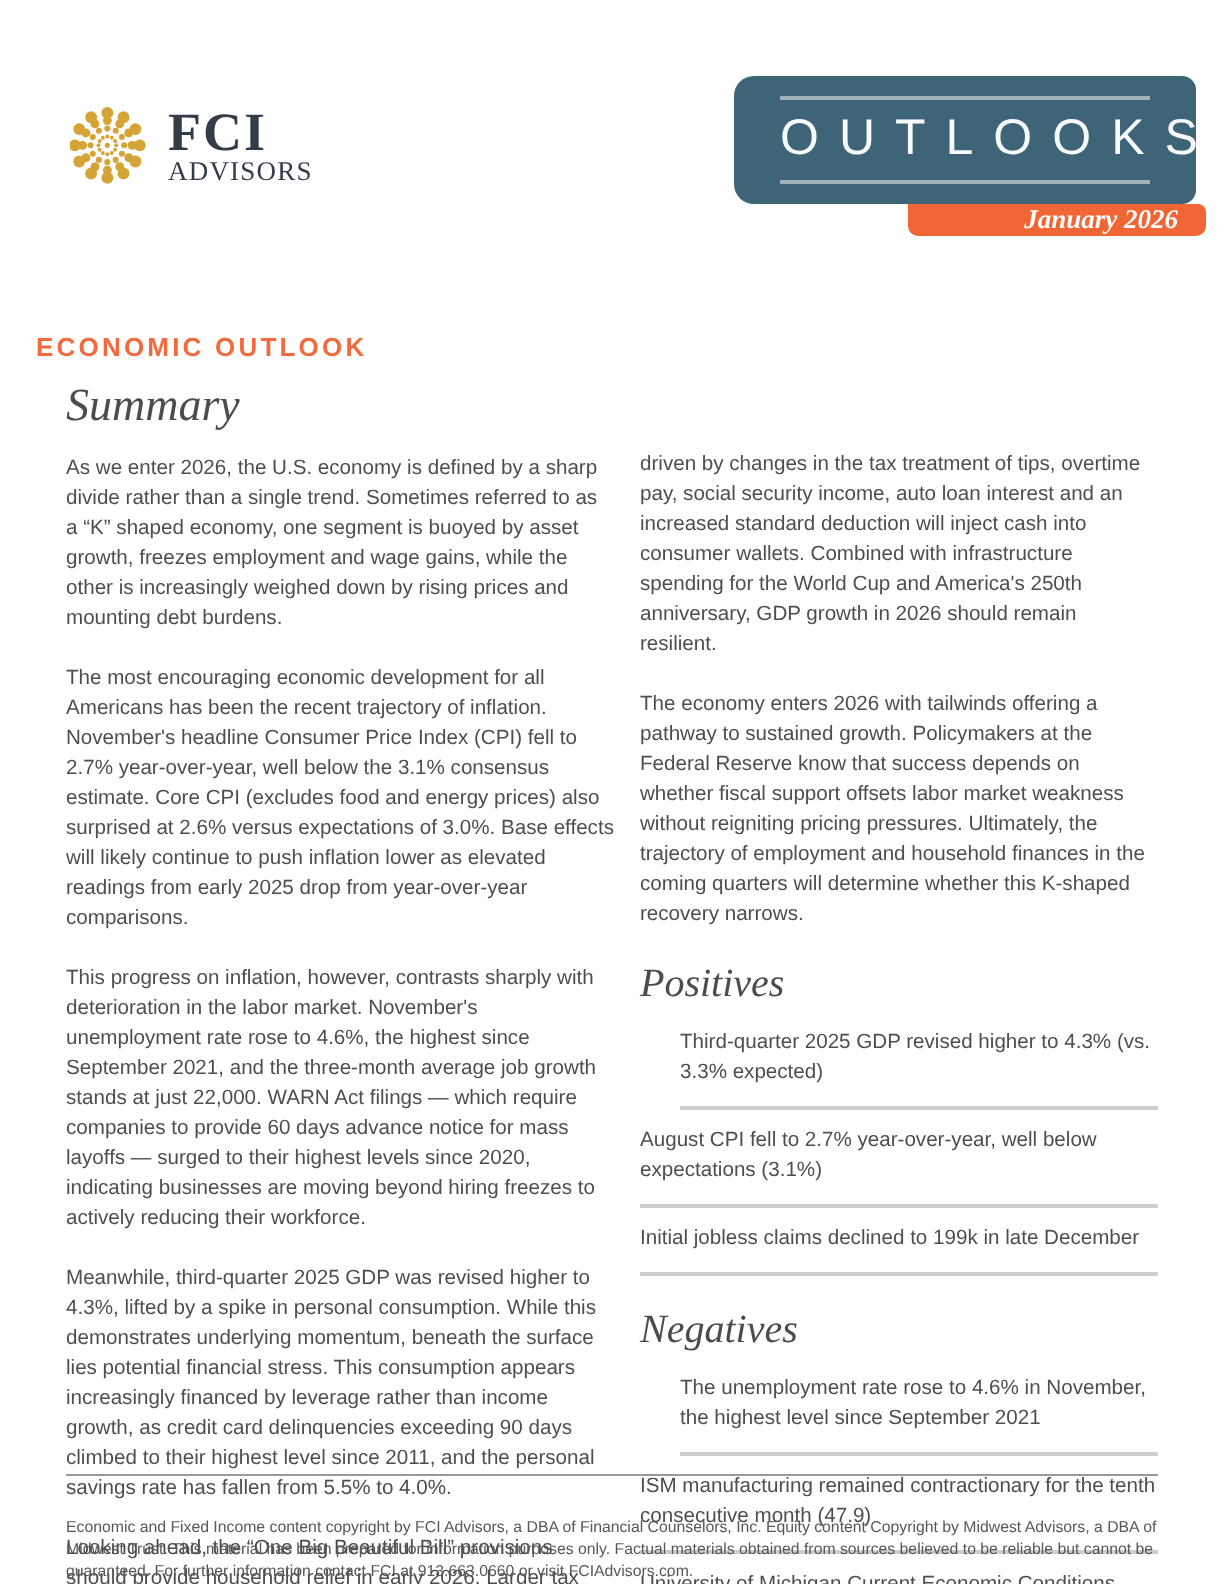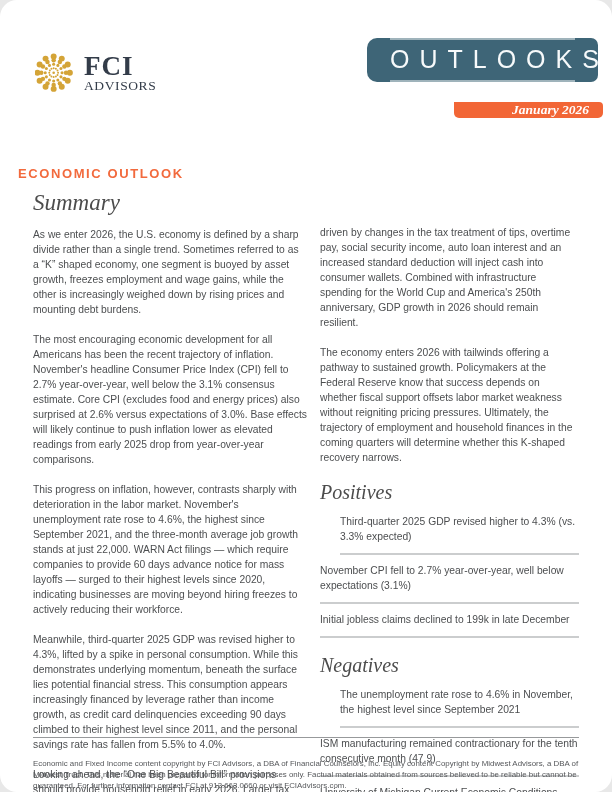--- a/index.html
+++ b/index.html
@@ -5,21 +5,20 @@
   html, body { margin: 0; padding: 0; background: #e8e8e8; }
   .page {
     position: relative;
     width: 612px;
     height: 792px;
     margin: 0 auto;
     background: #ffffff;
     font-family: "Liberation Sans", sans-serif;
     color: #4c4e50;
     overflow: hidden;
-    border-radius: 17px;
   }
 
   
   .logo {
     position: absolute;
     left: 35px;
     top: 52px;
     display: flex;
     align-items: flex-start;
     gap: 7px;
@@ -40,21 +39,21 @@
     line-height: 15px;
     letter-spacing: 0.6px;
     color: #333c49;
   }
 
   .banner {
     position: absolute;
     left: 367px;
     top: 38px;
     width: 231px;
-    height: 44px;
+    height: 64px;
     background: #3e6577;
     border-radius: 10px 7px 7px 10px;
     display: flex;
     align-items: center;
     justify-content: center;
   }
   .banner-inner {
     width: 185px;
     border-top: 2px solid #9fb3bb;
     border-bottom: 2px solid #9fb3bb;
@@ -246,21 +245,21 @@
       <p class="body-p">Looking ahead, the “One Big Beautiful Bill” provisions should provide household relief in early 2026. Larger tax refunds</p>
     </div>
 
     <div class="col-right">
       <p class="body-p">driven by changes in the tax treatment of tips, overtime pay, social security income, auto loan interest and an increased standard deduction will inject cash into consumer wallets. Combined with infrastructure spending for the World Cup and America's 250th anniversary, GDP growth in 2026 should remain resilient.</p>
       <p class="body-p">The economy enters 2026 with tailwinds offering a pathway to sustained growth. Policymakers at the Federal Reserve know that success depends on whether fiscal support offsets labor market weakness without reigniting pricing pressures. Ultimately, the trajectory of employment and household finances in the coming quarters will determine whether this K-shaped recovery narrows.</p>
 
       <h2 class="serif-h sublist-h">Positives</h2>
       <div class="list">
         <div class="list-item">Third-quarter 2025 GDP revised higher to 4.3% (vs. 3.3% expected)</div>
-        <div class="list-item">November CPI fell to 2.7% year-over-year, well below expectations (3.1%)</div>
+        <div class="list-item">August CPI fell to 2.7% year-over-year, well below expectations (3.1%)</div>
         <div class="list-item">Initial jobless claims declined to 199k in late December</div>
       </div>
 
       <h2 class="serif-h sublist-h">Negatives</h2>
       <div class="list">
         <div class="list-item">The unemployment rate rose to 4.6% in November, the highest level since September 2021</div>
         <div class="list-item">ISM manufacturing remained contractionary for the tenth consecutive month (47.9)</div>
         <div class="list-item">University of Michigan Current Economic Conditions Index hits an all-time low (50.4)</div>
       </div>
     </div>

